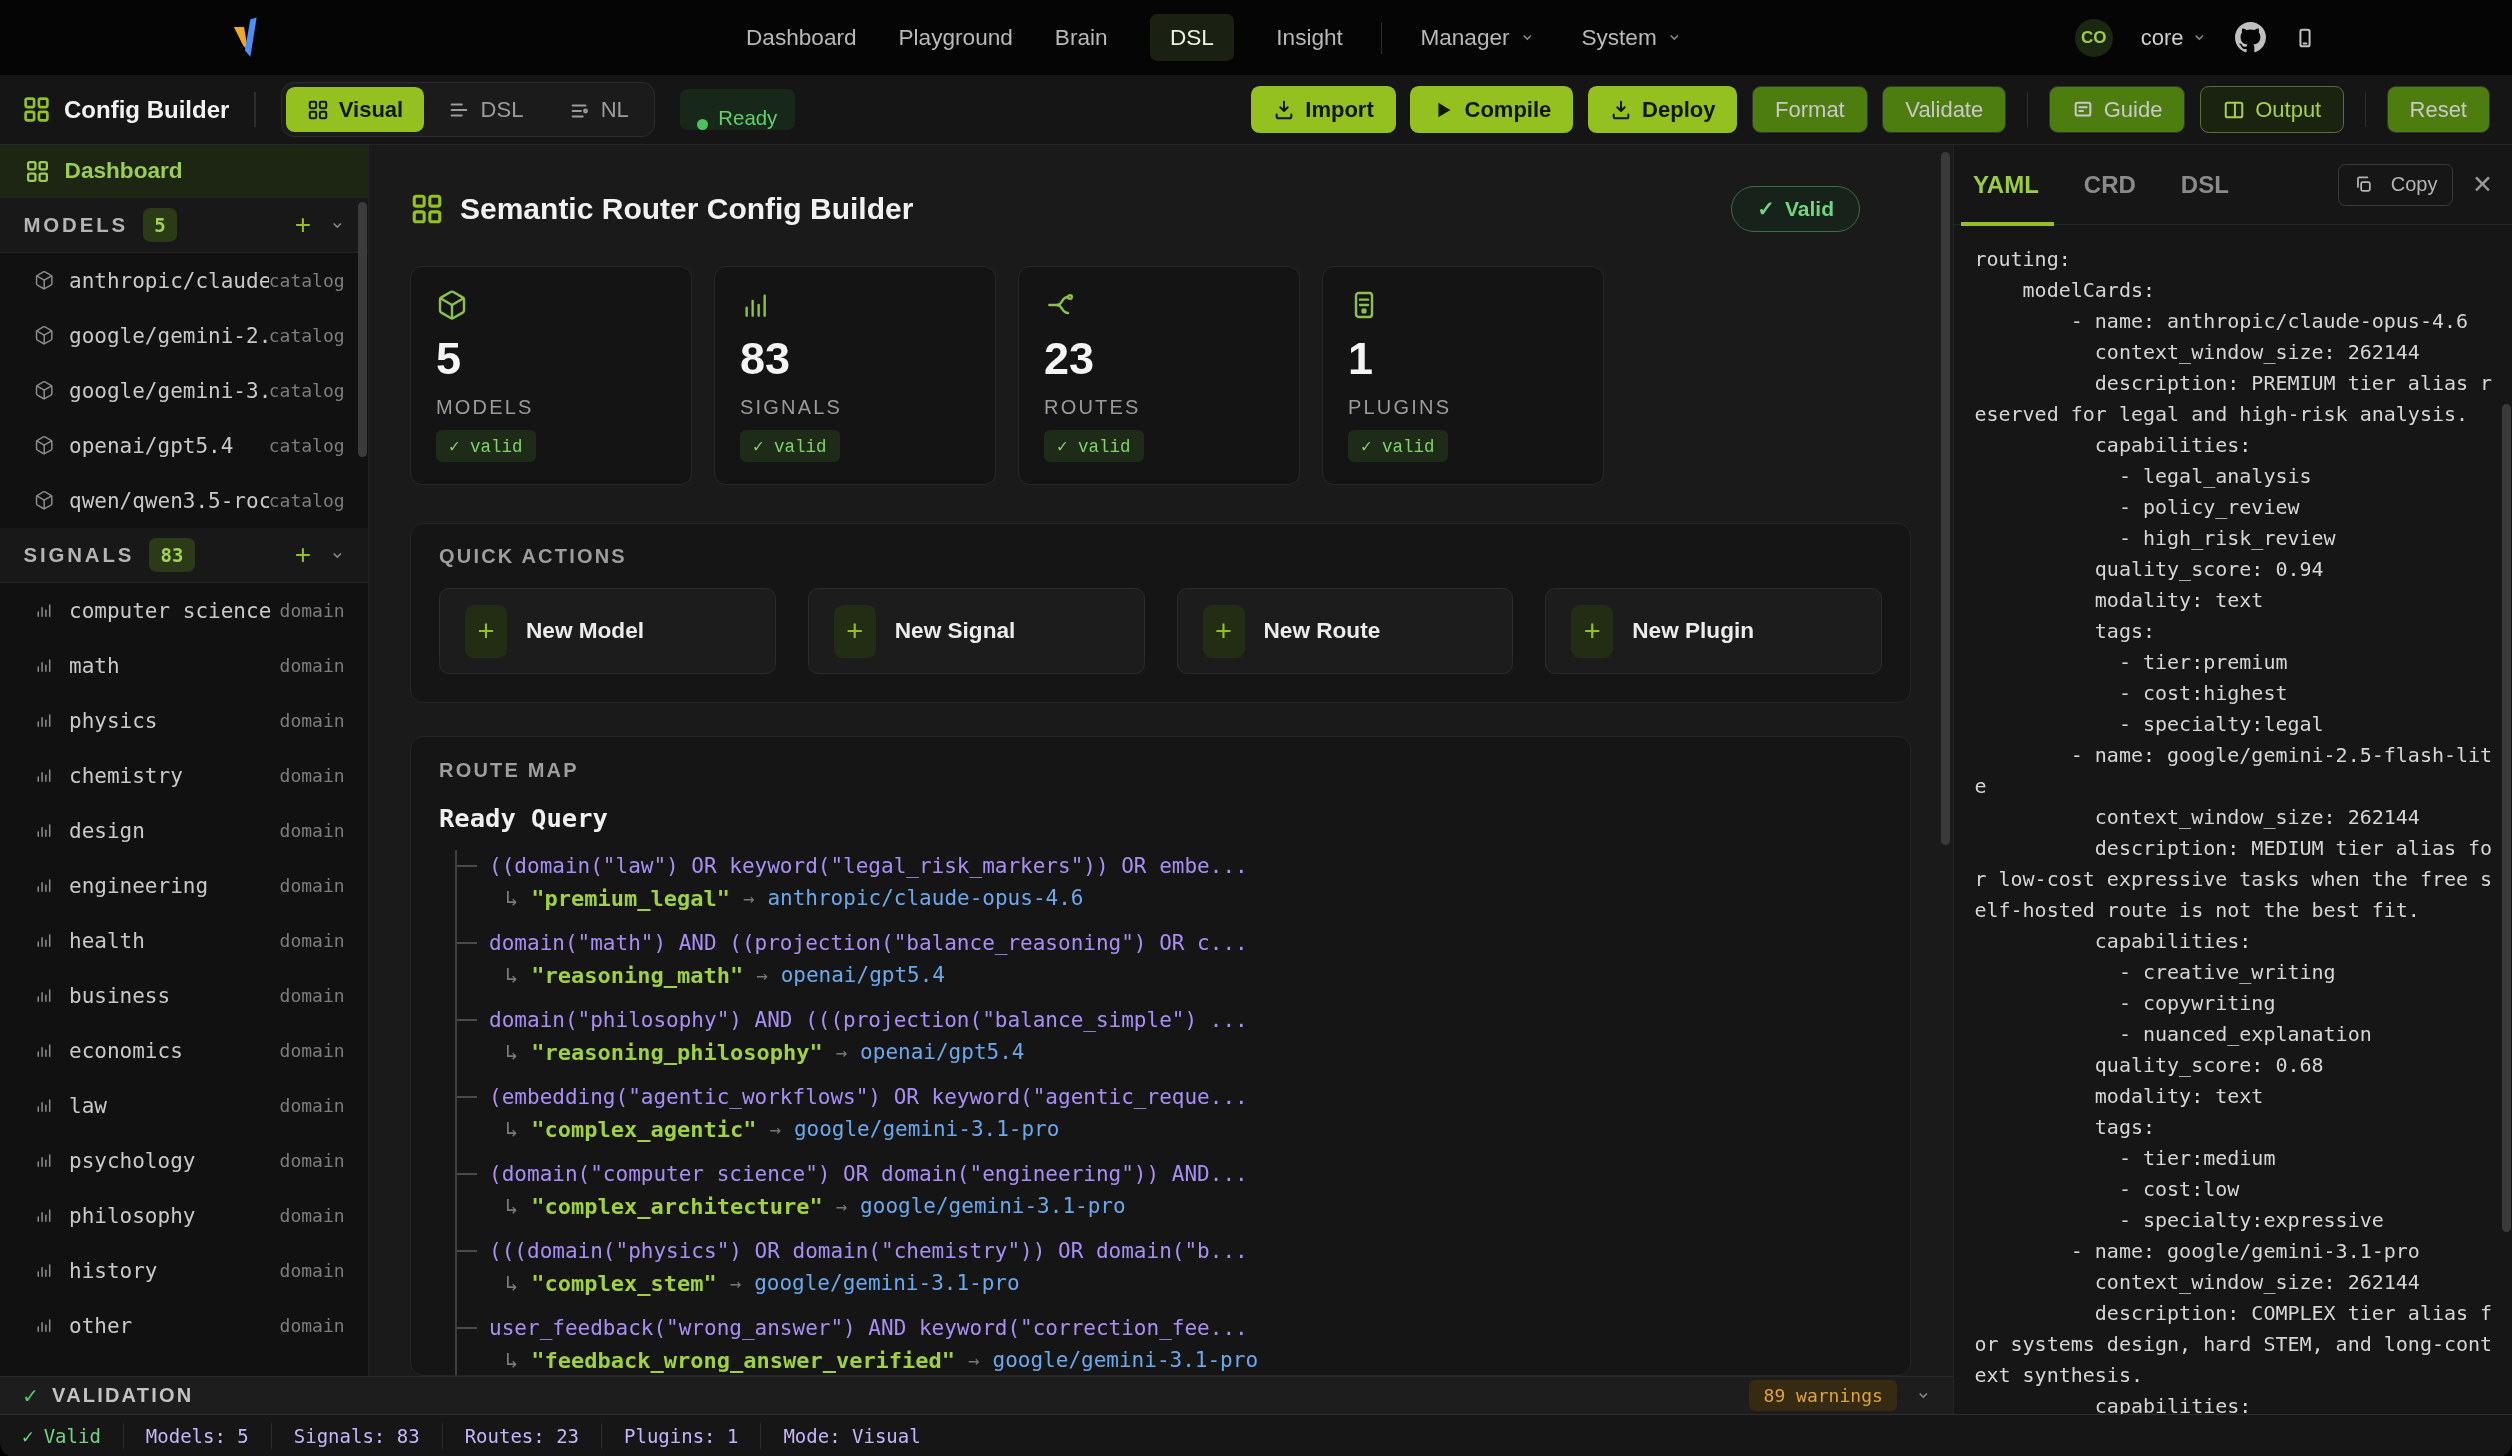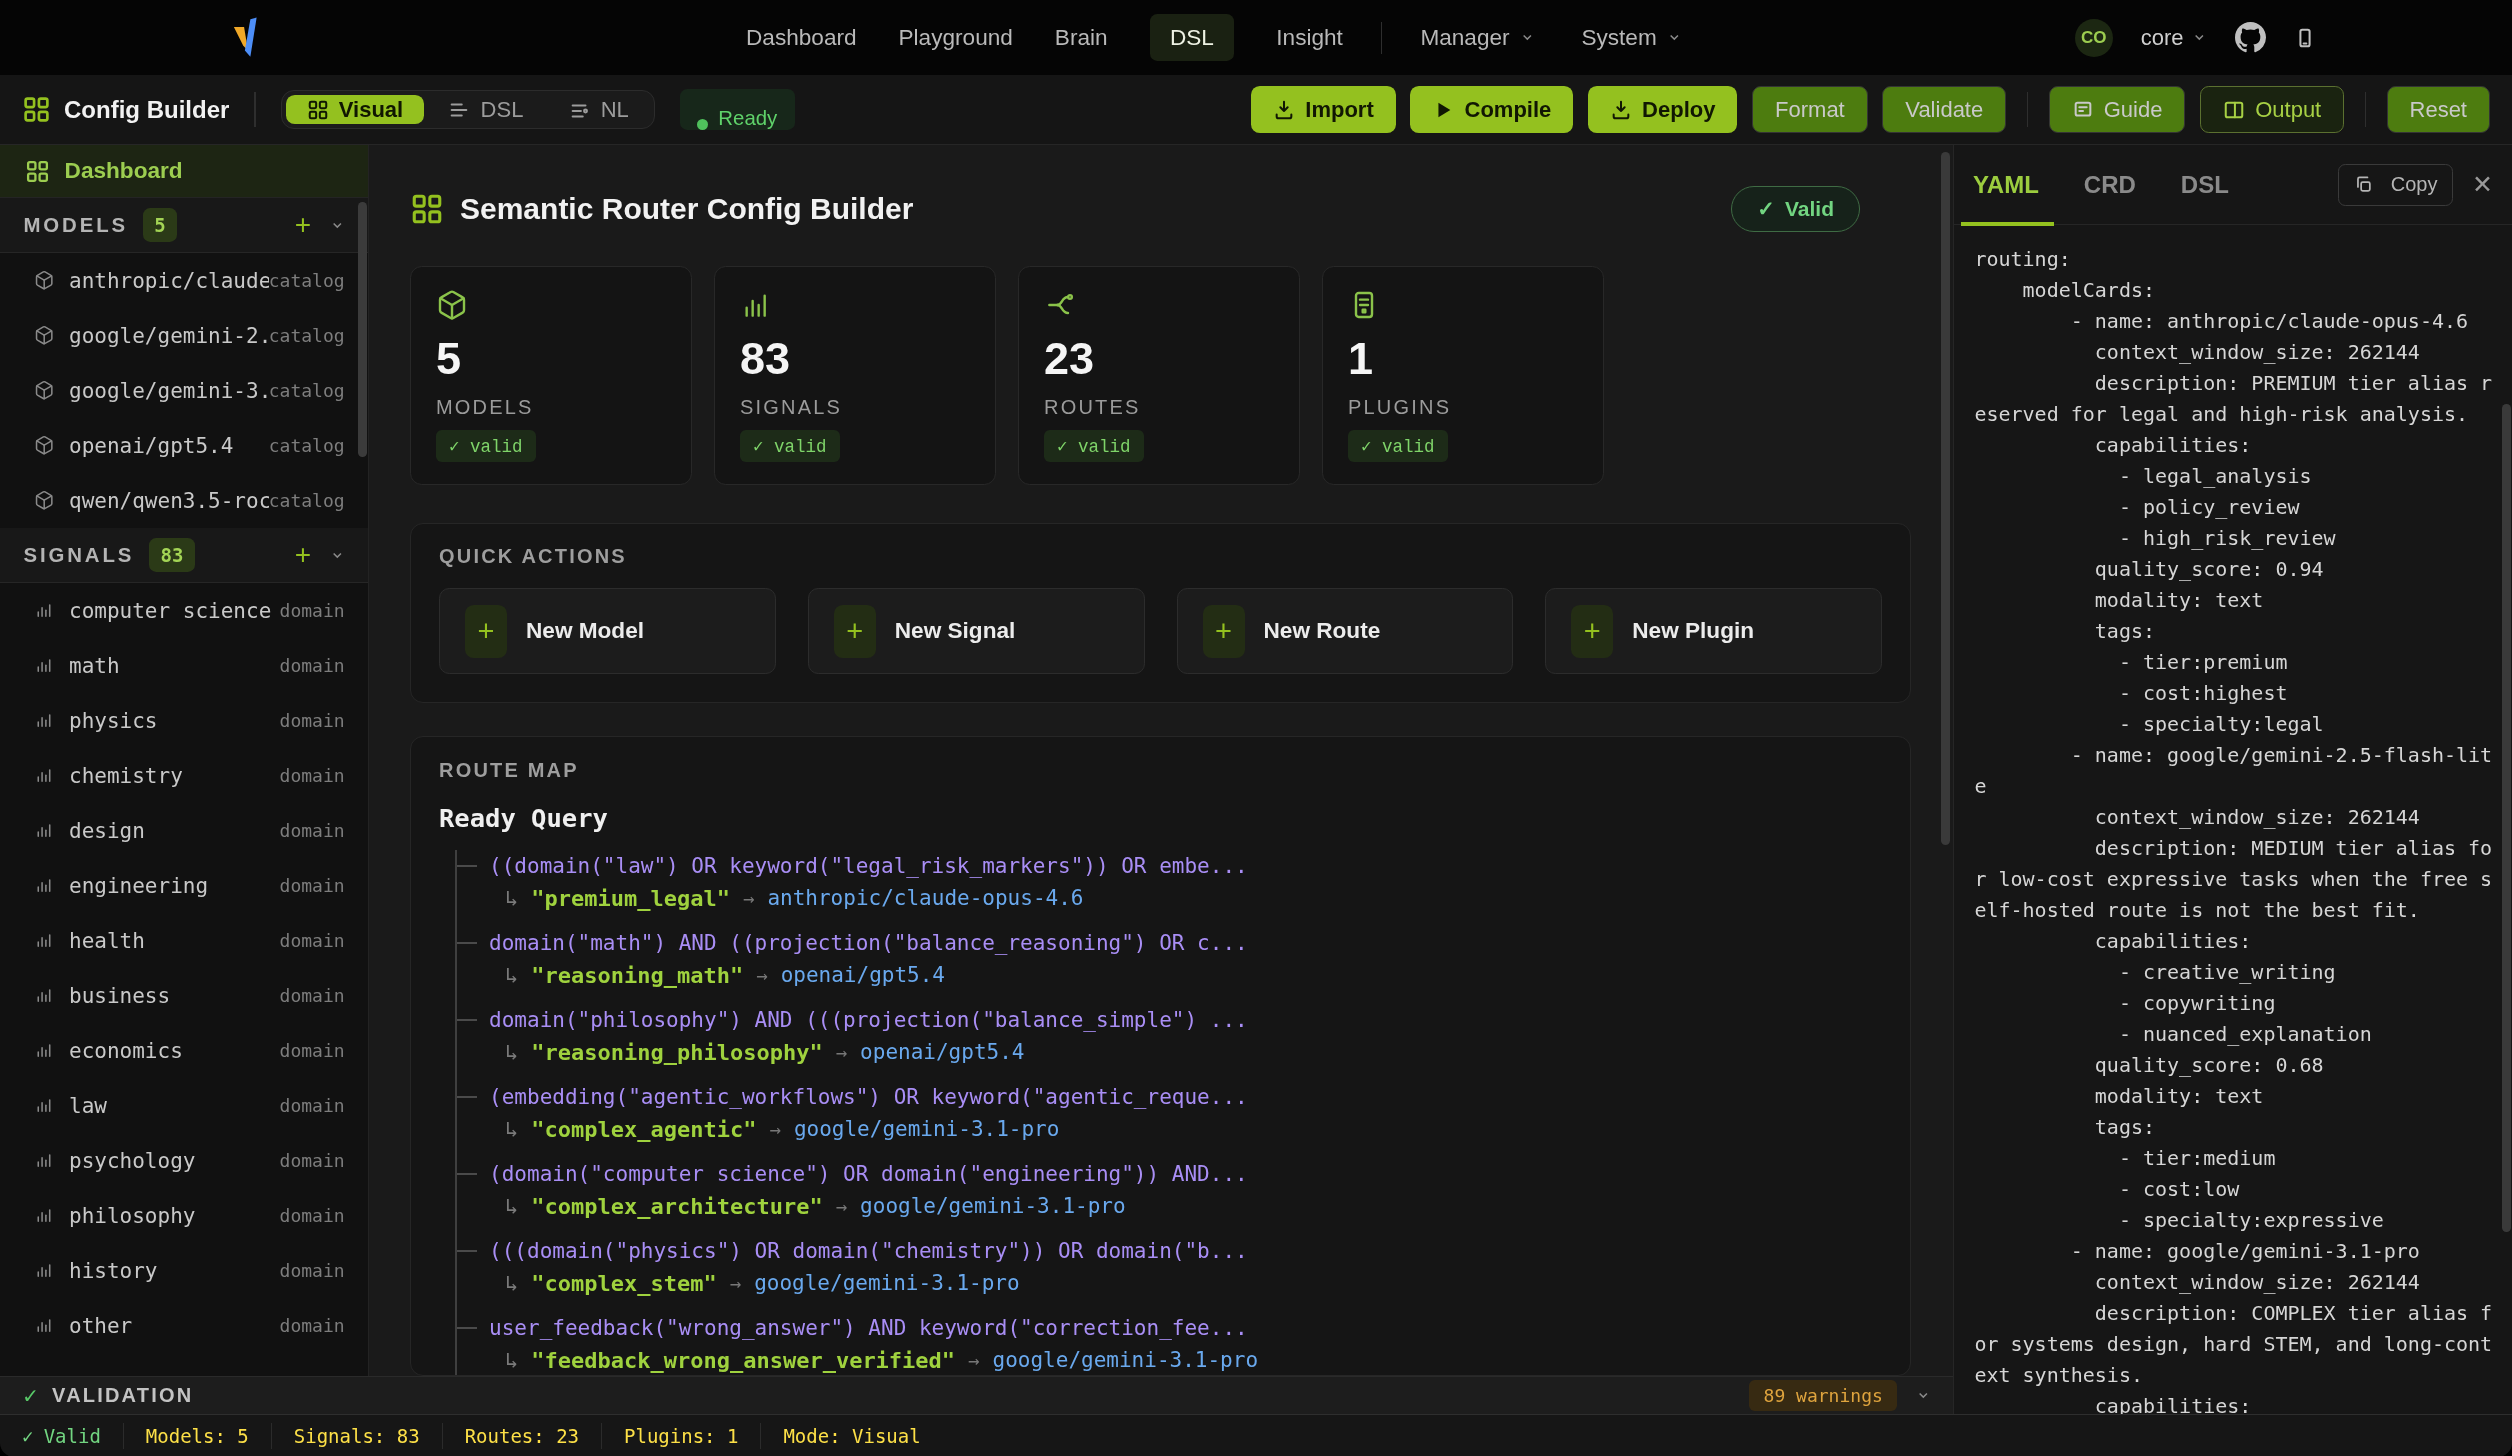--- a/index.html
+++ b/index.html
@@ -25,21 +25,21 @@
   .nav-ic { width:31px; height:31px; }
 
   
   .toolbar { height:70px; background:#151515; border-bottom:1.5px solid #262626;
              display:flex; align-items:center; padding:0 22px; flex:none; }
   .tb-title { display:flex; align-items:center; gap:13px; color:#f2f2f2; font-size:24px; font-weight:bold; }
   .tb-sep { width:1.5px; height:35px; background:#2e2e2e; margin:0 25px; }
   .seg { display:flex; align-items:center; background:#1b1b1b; border:1.5px solid #2c2c2c;
          border-radius:13px; padding:4.4px; gap:4.4px; }
   .seg-item { display:flex; align-items:center; gap:10.2px; color:#9c9c9c; font-size:22px;
-              padding:0 20.4px; height:29px; border-radius:8.8px; cursor:pointer; }
+              padding:0 20.4px; height:45px; border-radius:8.8px; cursor:pointer; }
   .seg-item.active { background:#94c11f; color:#101701; font-weight:bold; }
   .badge-ready { display:flex; align-items:flex-end; gap:10.2px; background:#17271a; border-radius:7.3px;
                  height:41px; padding:0 17.5px; color:#5fd26a; font-size:20.4px; margin-left:25px; }
   .dot { width:11px; height:11px; border-radius:50%; background:#4fc15c; }
   .tb-right { margin-left:auto; display:flex; align-items:center; gap:14.6px; }
   .btn { height:47px; border-radius:8.8px; display:flex; align-items:center; gap:10.2px;
          padding:0 22px; font-size:22px; cursor:pointer; }
   .btn-primary { background:#94c11f; color:#111703; font-weight:bold; }
   .btn-ghost { background:#4d7c0f; border:1.5px solid #343434; color:#c9c9c9; }
   .btn-output { background:#1a2310; border:1.5px solid #5b7030; color:#a7d044; }
@@ -143,21 +143,21 @@
   .out-code { padding:19px 2.9px 0 20.4px; color:#d6d6d6; font-size:20px; line-height:31px;
               font-family:"DejaVu Sans Mono", monospace; white-space:pre; overflow:hidden; }
   .out-scroll { position:absolute; right:1.5px; top:259px; width:8.8px; height:828px;
                 background:#3a3a3a; border-radius:4.4px; }
 
   
   .statusbar { height:43px; background:#161616; border-top:1.5px solid #2e2e2e; display:flex;
                align-items:center; font-family:"DejaVu Sans Mono", monospace; font-size:19px;
                flex:none; }
   .sb-valid { color:#72d581; padding:0 22px; display:flex; align-items:center; gap:10.2px; height:100%; }
-  .sb-item { color:#fde047; padding:0 22px; border-left:1.5px solid #2b2b2b; height:60%;
+  .sb-item { color:#c4b5fd; padding:0 22px; border-left:1.5px solid #2b2b2b; height:60%;
              display:flex; align-items:center; }
 </style>
 </head>
 <body>
 
 <div id="app">
 
   <div class="topnav">
     <svg class="brand" viewBox="0 0 40 56">
       <polygon points="2,14 15,14 20,44 14,38" fill="#f0a828"></polygon>

